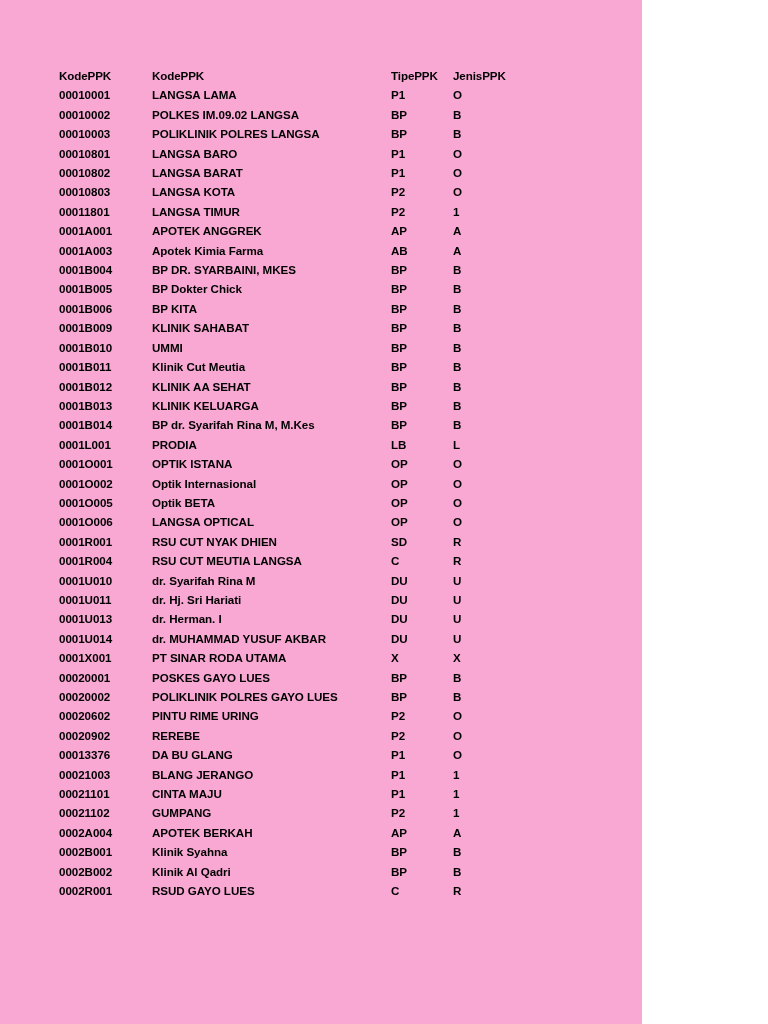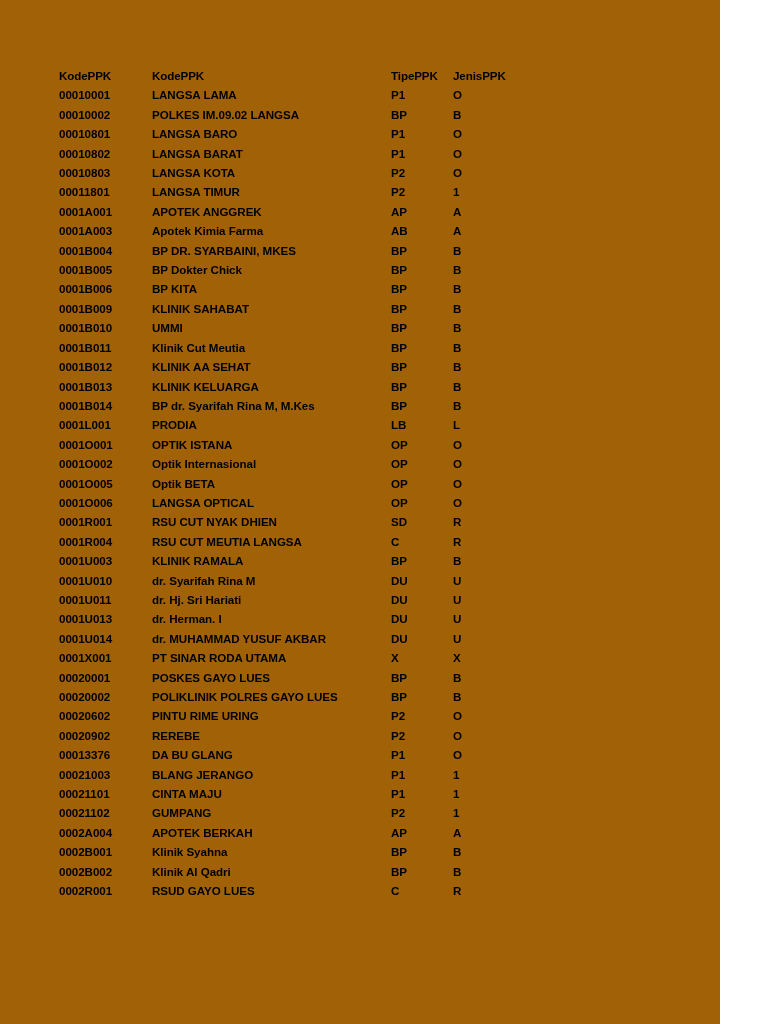--- a/index.html
+++ b/index.html
@@ -13,23 +13,23 @@
     height: 1024px;
     position: relative;
     font-family: "Liberation Sans", "DejaVu Sans", sans-serif;
     color: #000000;
     overflow: hidden;
   }
   #page {
     position: absolute;
     left: 0;
     top: 0;
-    width: 720px;
+    width: 642px;
     height: 1024px;
-    background: #a16207;
+    background: #f9a8d4;
   }
   #table-wrap {
     position: absolute;
     left: 59px;
     top: 66px;
     width: 640px;
   }
   table.ppk-table {
     border-collapse: collapse;
     border-spacing: 0;
@@ -101,20 +101,26 @@
             <td class="tipe-cell">P1</td>
             <td class="jenis-cell">O</td>
           </tr>
           <tr>
             <td class="kode-cell">00010002</td>
             <td class="nama-cell">POLKES IM.09.02 LANGSA</td>
             <td class="tipe-cell">BP</td>
             <td class="jenis-cell">B</td>
           </tr>
           <tr>
+            <td class="kode-cell">00010003</td>
+            <td class="nama-cell">POLIKLINIK POLRES LANGSA</td>
+            <td class="tipe-cell">BP</td>
+            <td class="jenis-cell">B</td>
+          </tr>
+          <tr>
             <td class="kode-cell">00010801</td>
             <td class="nama-cell">LANGSA BARO</td>
             <td class="tipe-cell">P1</td>
             <td class="jenis-cell">O</td>
           </tr>
           <tr>
             <td class="kode-cell">00010802</td>
             <td class="nama-cell">LANGSA BARAT</td>
             <td class="tipe-cell">P1</td>
             <td class="jenis-cell">O</td>
@@ -231,26 +237,20 @@
             <td class="kode-cell">0001R001</td>
             <td class="nama-cell">RSU CUT NYAK DHIEN</td>
             <td class="tipe-cell">SD</td>
             <td class="jenis-cell">R</td>
           </tr>
           <tr>
             <td class="kode-cell">0001R004</td>
             <td class="nama-cell">RSU CUT MEUTIA LANGSA</td>
             <td class="tipe-cell">C</td>
             <td class="jenis-cell">R</td>
-          </tr>
-          <tr>
-            <td class="kode-cell">0001U003</td>
-            <td class="nama-cell">KLINIK RAMALA</td>
-            <td class="tipe-cell">BP</td>
-            <td class="jenis-cell">B</td>
           </tr>
           <tr>
             <td class="kode-cell">0001U010</td>
             <td class="nama-cell">dr. Syarifah Rina M</td>
             <td class="tipe-cell">DU</td>
             <td class="jenis-cell">U</td>
           </tr>
           <tr>
             <td class="kode-cell">0001U011</td>
             <td class="nama-cell">dr. Hj. Sri Hariati</td>

